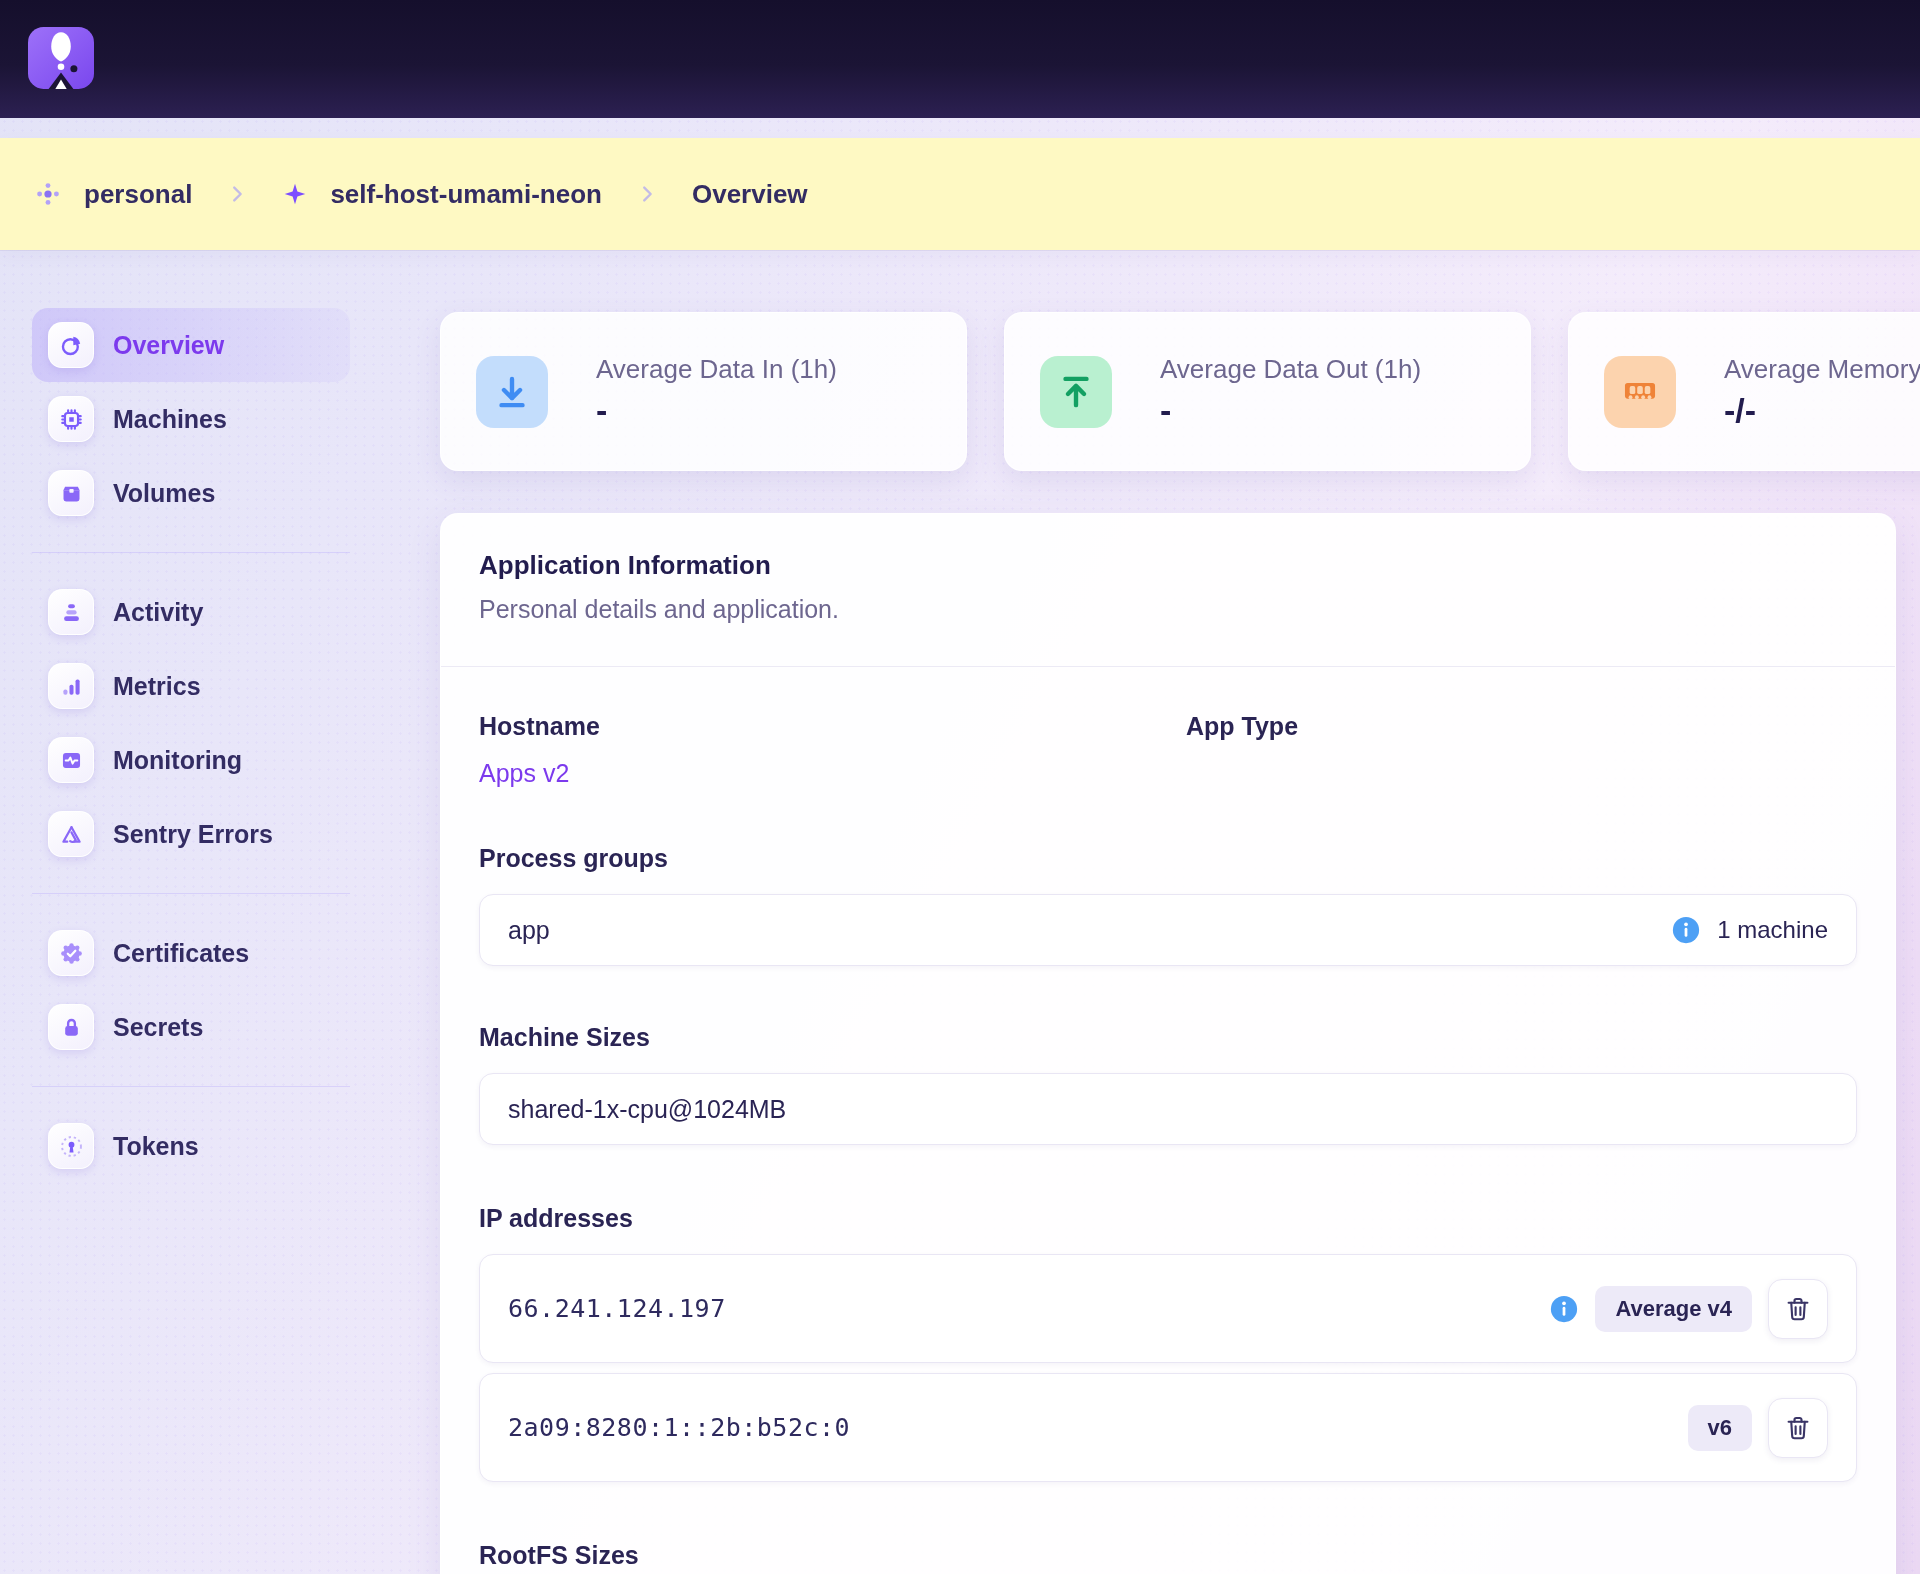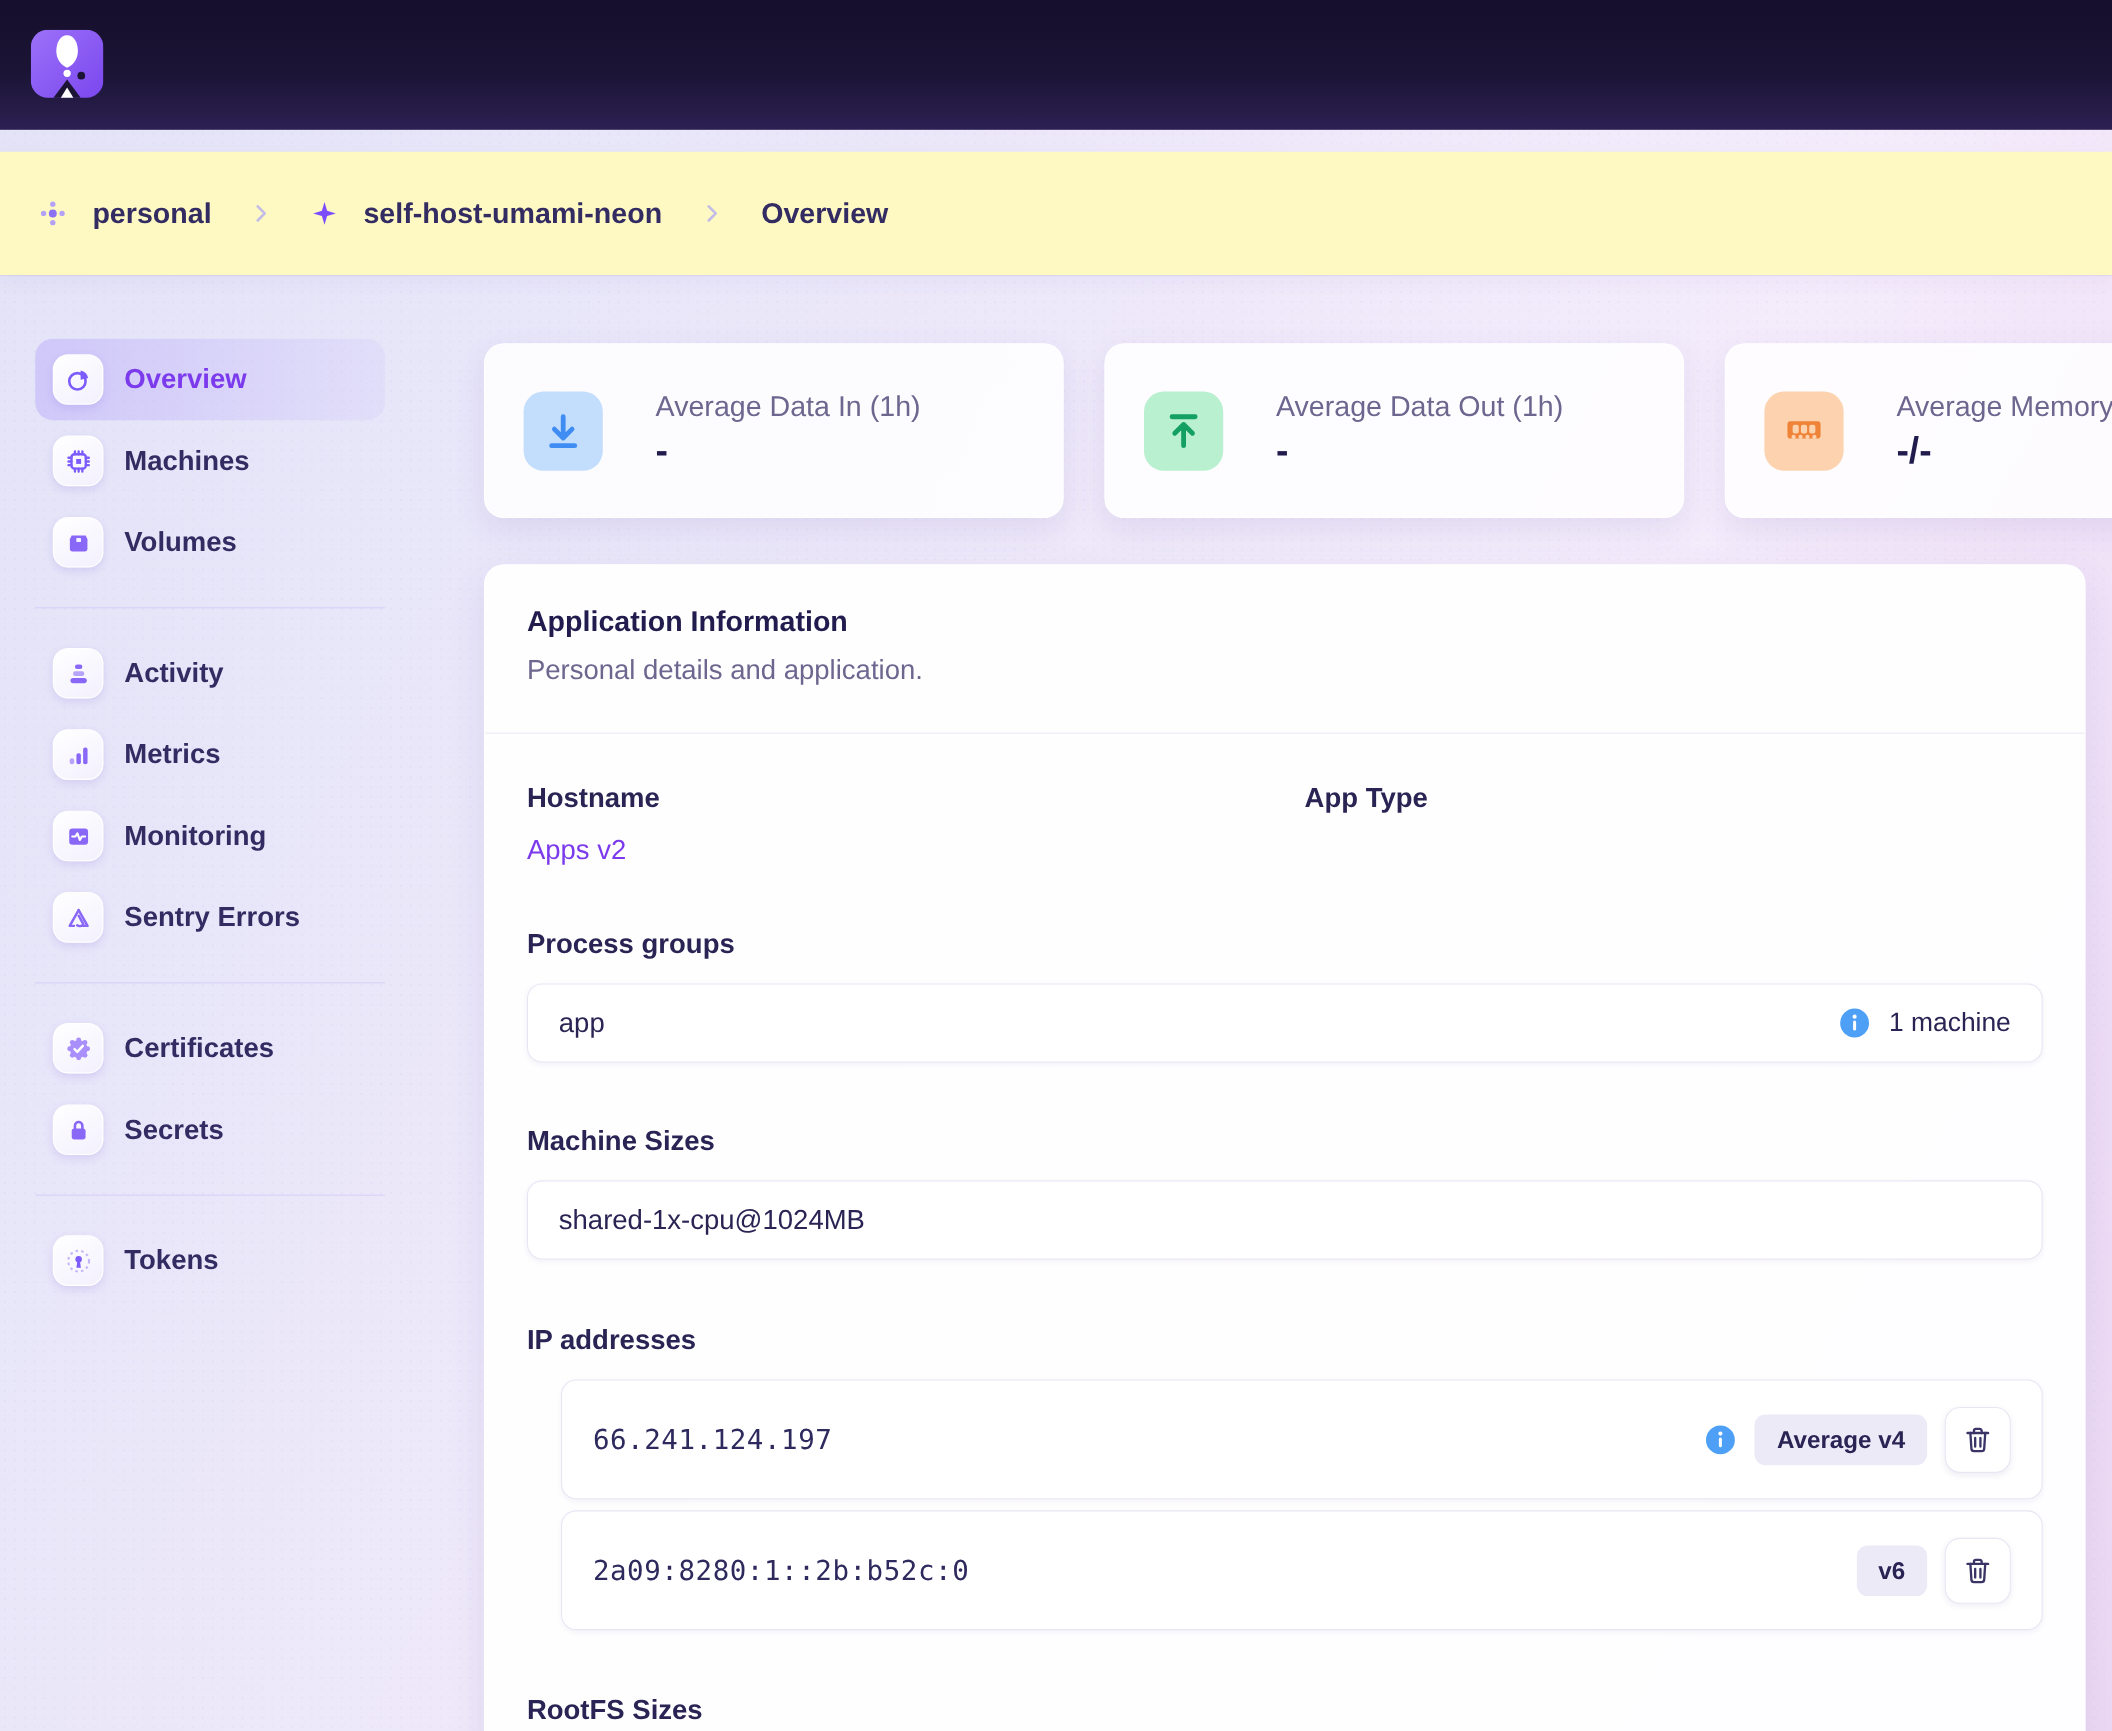--- a/index.html
+++ b/index.html
@@ -62,21 +62,21 @@
   .fields{ padding-top:44px; }
   .grid2{ display:grid; grid-template-columns:707px 1fr; }
   .field-label{ font-size:25px; font-weight:600; color:#2a2454; line-height:31px;}
   .field-value{ margin-top:16px; font-size:25px; line-height:31px;}
   a.link{ color:#7c3aed; text-decoration:none; cursor:pointer; }
   .sect-label{ font-size:25px; font-weight:600; color:#2a2454; line-height:31px; }
   .mt-pg{ margin-top:54px; } .mt-ms{ margin-top:56px; } .mt-ip{ margin-top:58px; } .mt-rf{ margin-top:58px; }
   .info-box{ margin-top:20px; border:1px solid #e9e6f4; border-radius:14px; background:#fff;
     box-shadow:0 2px 5px rgba(50,40,110,.05);
     display:flex; align-items:center; padding:0 28px;gap:28px; }
-  .h72{ height:72px; } .h86{ height:109px;margin-left:31px; }
+  .h72{ height:72px; } .h86{ height:109px; }
   .box-text{ font-size:25px; color:#2a2454; }
   .mono{ font-family:"DejaVu Sans Mono", monospace; font-size:25px; color:#2e2a5e; letter-spacing:.5px;}
   .spacer{ flex:1; }
   .right-group{ display:flex; align-items:center; gap:16px; }
   .info-dot{ width:30px; height:30px; flex:0 0 30px;}
   .machine-count{ font-size:24px; color:#2a2454; font-weight:500; }
   .pill{ background:#edeaf8; border-radius:10px; padding:10px 20px; font-size:22px; font-weight:600; color:#2a2454; }
   .trash-btn{ width:60px; height:60px; border-radius:14px; background:#fff; border:1px solid #e9e6f4;
     box-shadow:0 2px 6px rgba(50,40,110,.08); display:flex; align-items:center; justify-content:center; cursor:pointer;}
   .trash-btn svg{ width:30px; height:30px; }

